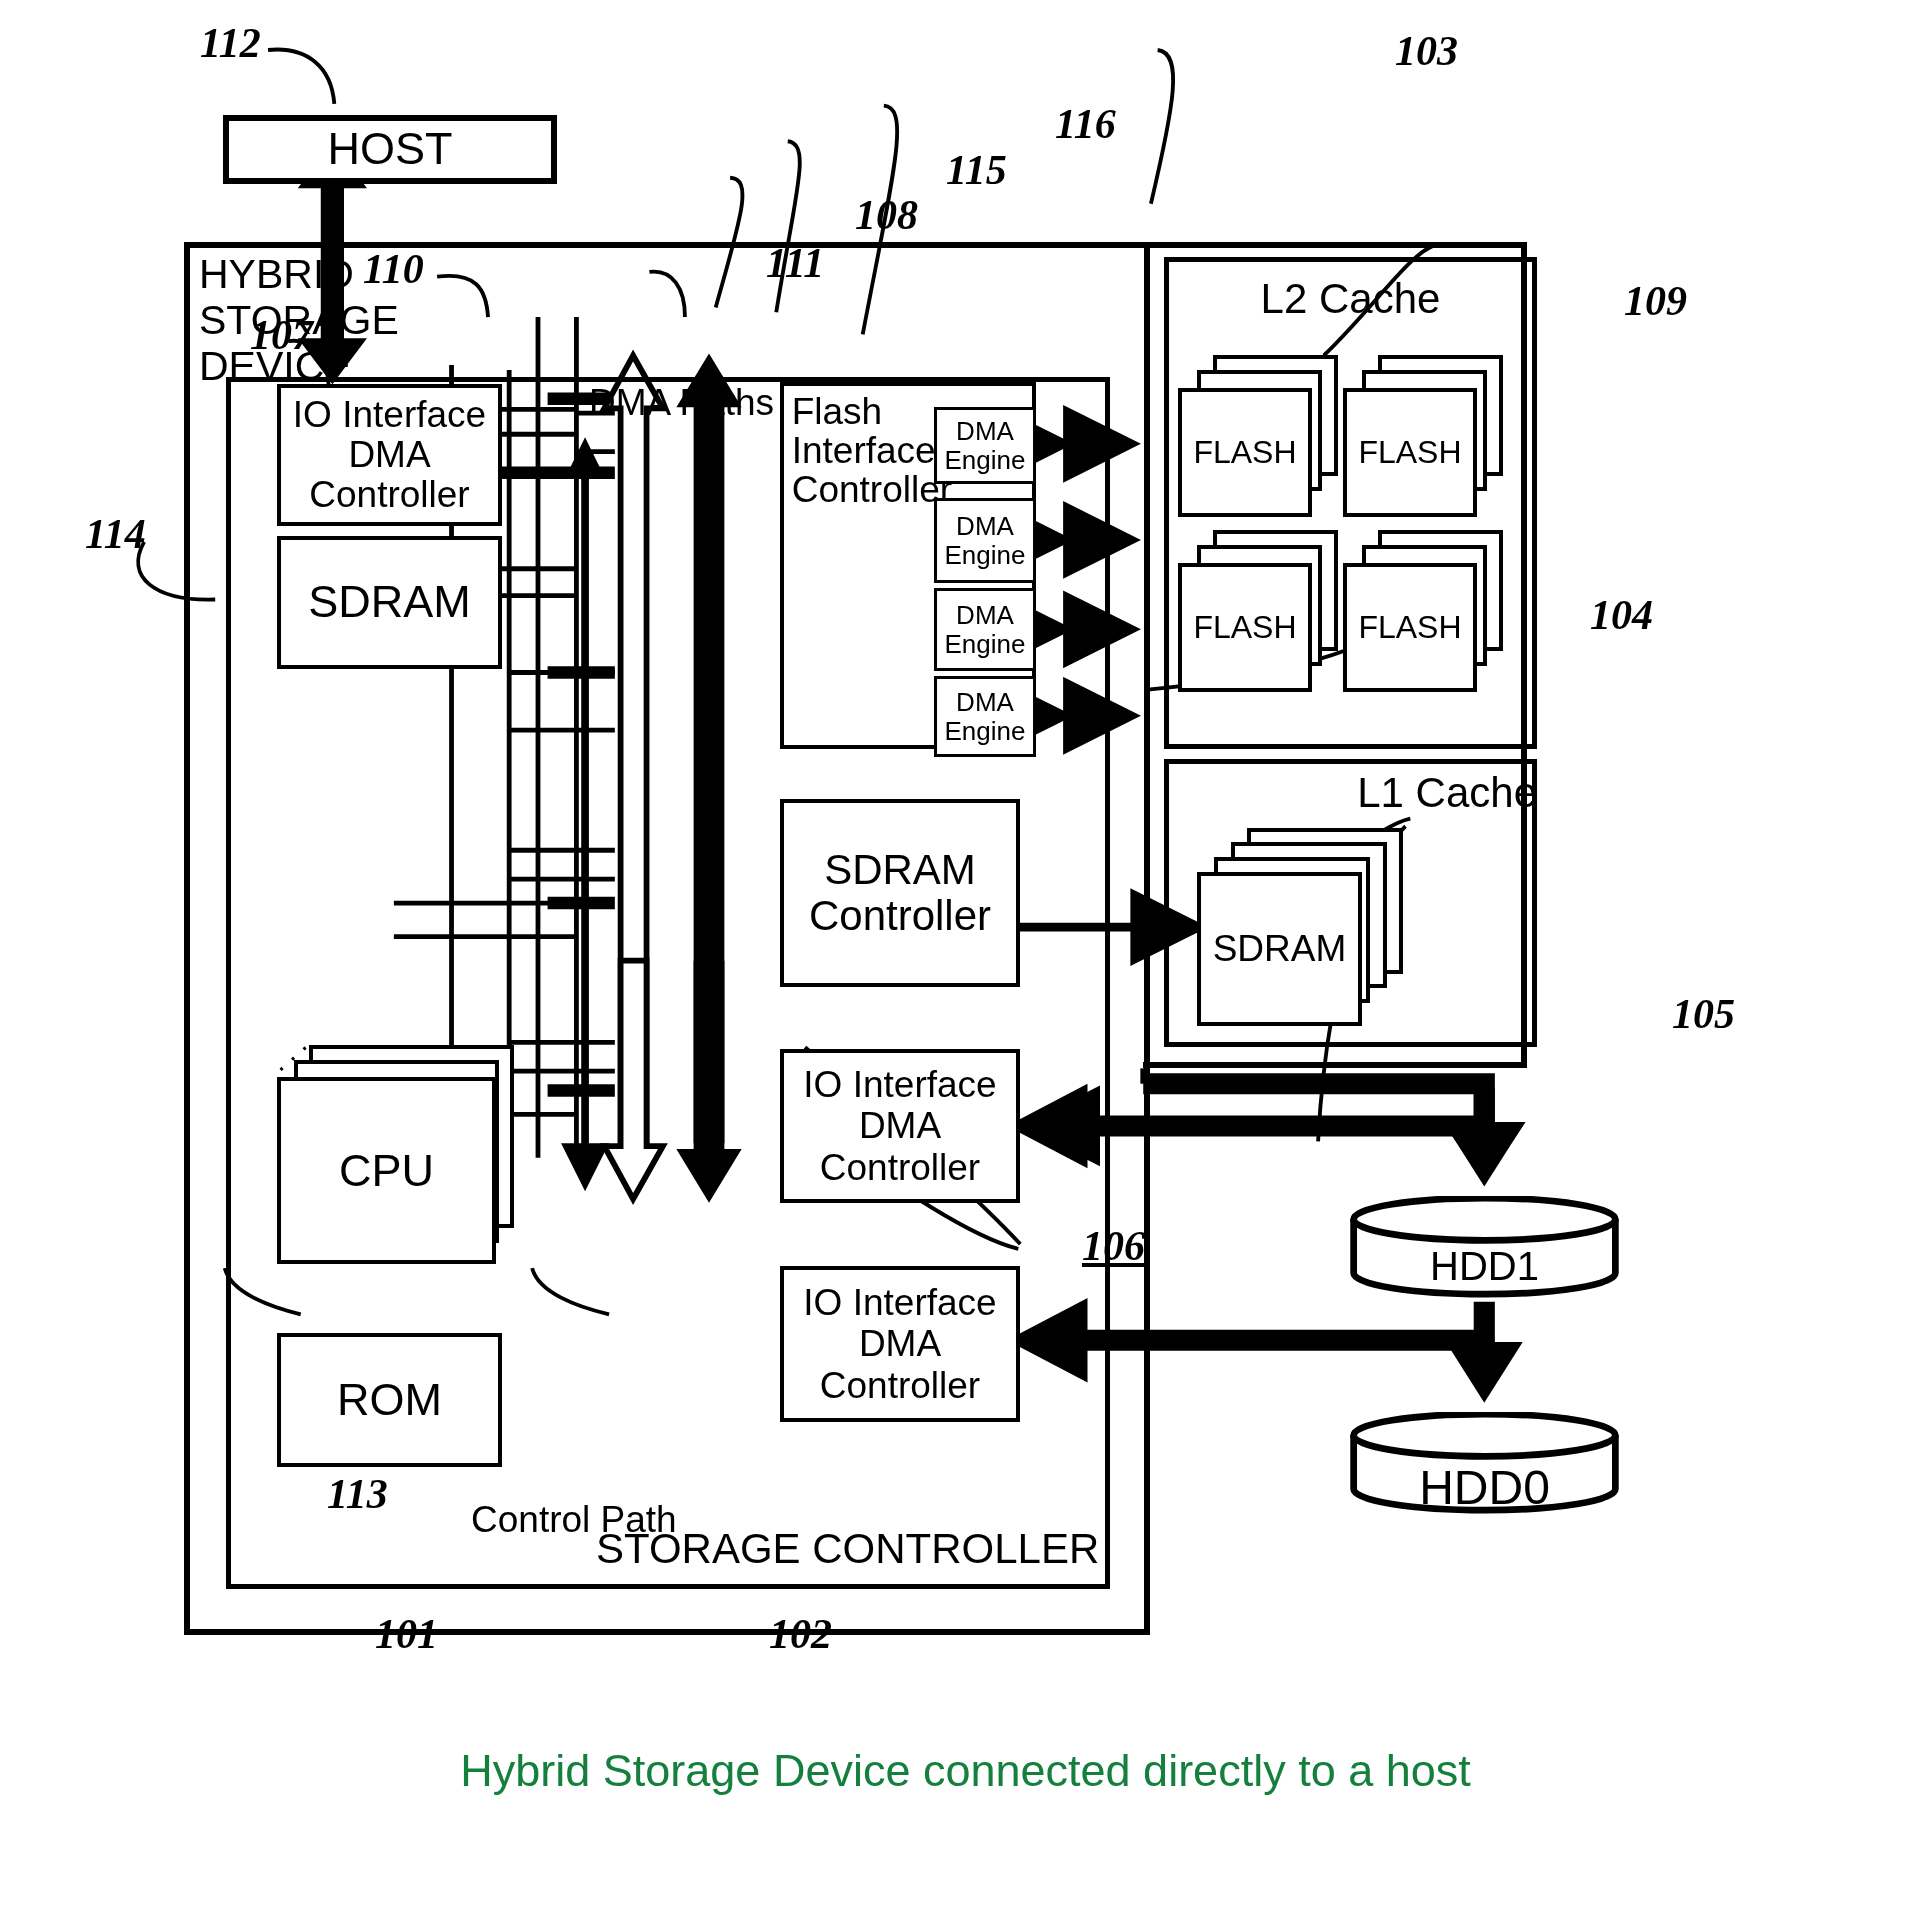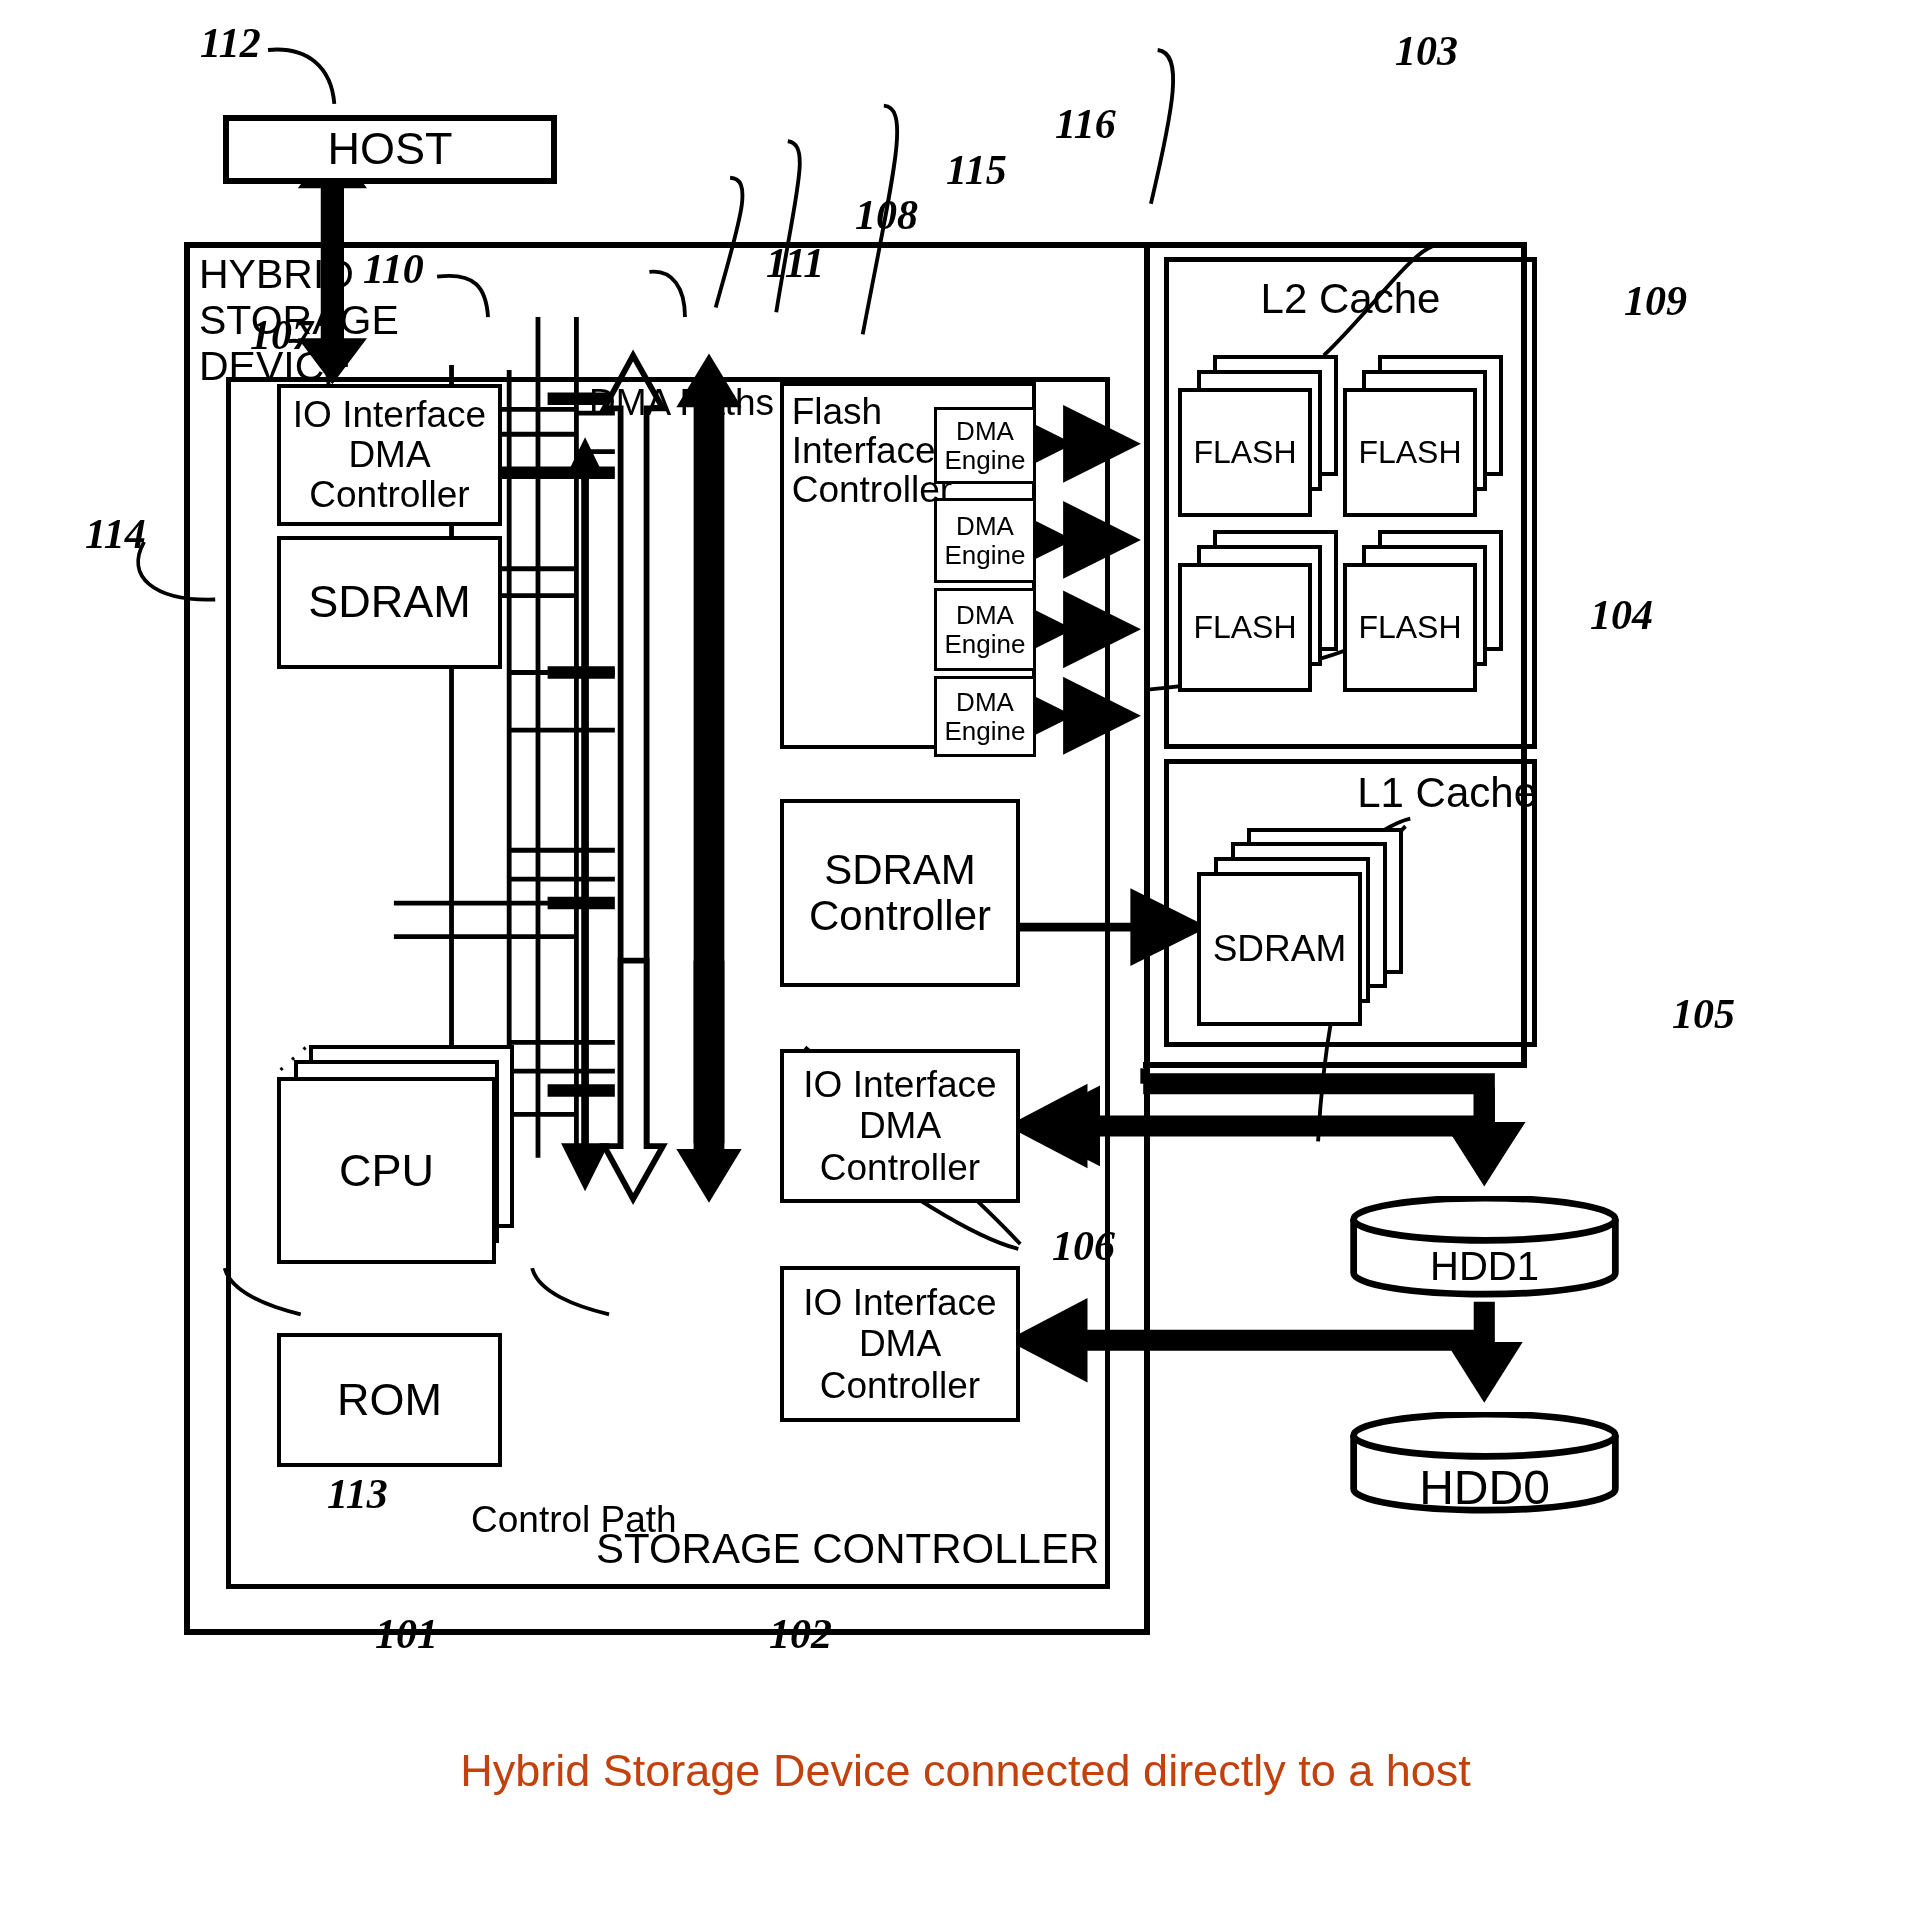--- a/index.html
+++ b/index.html
@@ -15,21 +15,21 @@
   .box.thin{border-width:3.8px;}
   .box.thick{border-width:6.7px;}
 
   .container{position:absolute;box-sizing:border-box;border:6.7px solid #000;background:transparent;}
   .container.med{border-width:5.8px;}
 
   .label{position:absolute;font-family:"Liberation Sans",sans-serif;color:#000;white-space:pre;}
   .ref{position:absolute;font-family:"Liberation Serif",serif;font-style:italic;font-weight:700;
        font-size:42px;color:#000;white-space:nowrap;}
 
-  .caption{position:absolute;width:100%;text-align:center;font-size:45px;line-height:1.33;color:#c2410c;}
+  .caption{position:absolute;width:100%;text-align:center;font-size:45px;line-height:1.33;color:#15803d;}
 
   
   .stack{position:absolute;}
   .stack .sheet{position:absolute;border:4.8px solid #000;background:#fff;box-sizing:border-box;}
 
   svg.overlay{position:absolute;left:0;top:0;width:1931px;height:1908px;pointer-events:none;}
 </style>
 </head>
 <body>
 
@@ -303,21 +303,21 @@
 DMA
 Controller</span>
   </div>
 
   <div class="box" style="left:780px;top:1266px;width:240px;height:156px;font-size:37px;">
     <span style="white-space:pre-line;line-height:1.12">IO Interface
 DMA
 Controller</span>
   </div>
 
-  <div class="ref" style="left:1052px;top:1222px;">106</div>
+  <div class="ref" style="left:1082px;top:1222px;text-decoration:underline;">106</div>
 
   <div class="abs" style="left:1345px;top:1196px;width:279px;height:106px;">
     <svg viewBox="0 0 290 110" width="279" height="106">
       <ellipse cx="145" cy="24" rx="136" ry="22" fill="#fff" stroke="#000" stroke-width="7"></ellipse>
       <path d="M9,24 L9,80 A136,22 0 0 0 281,80 L281,24" fill="#fff" stroke="#000" stroke-width="7"></path>
       <path d="M9,24 A136,22 0 0 0 281,24" fill="none" stroke="#000" stroke-width="7"></path>
     </svg>
   </div>
   <div class="label" style="left:1345px;top:1244px;width:279px;text-align:center;font-size:40px;">HDD1</div>
 

